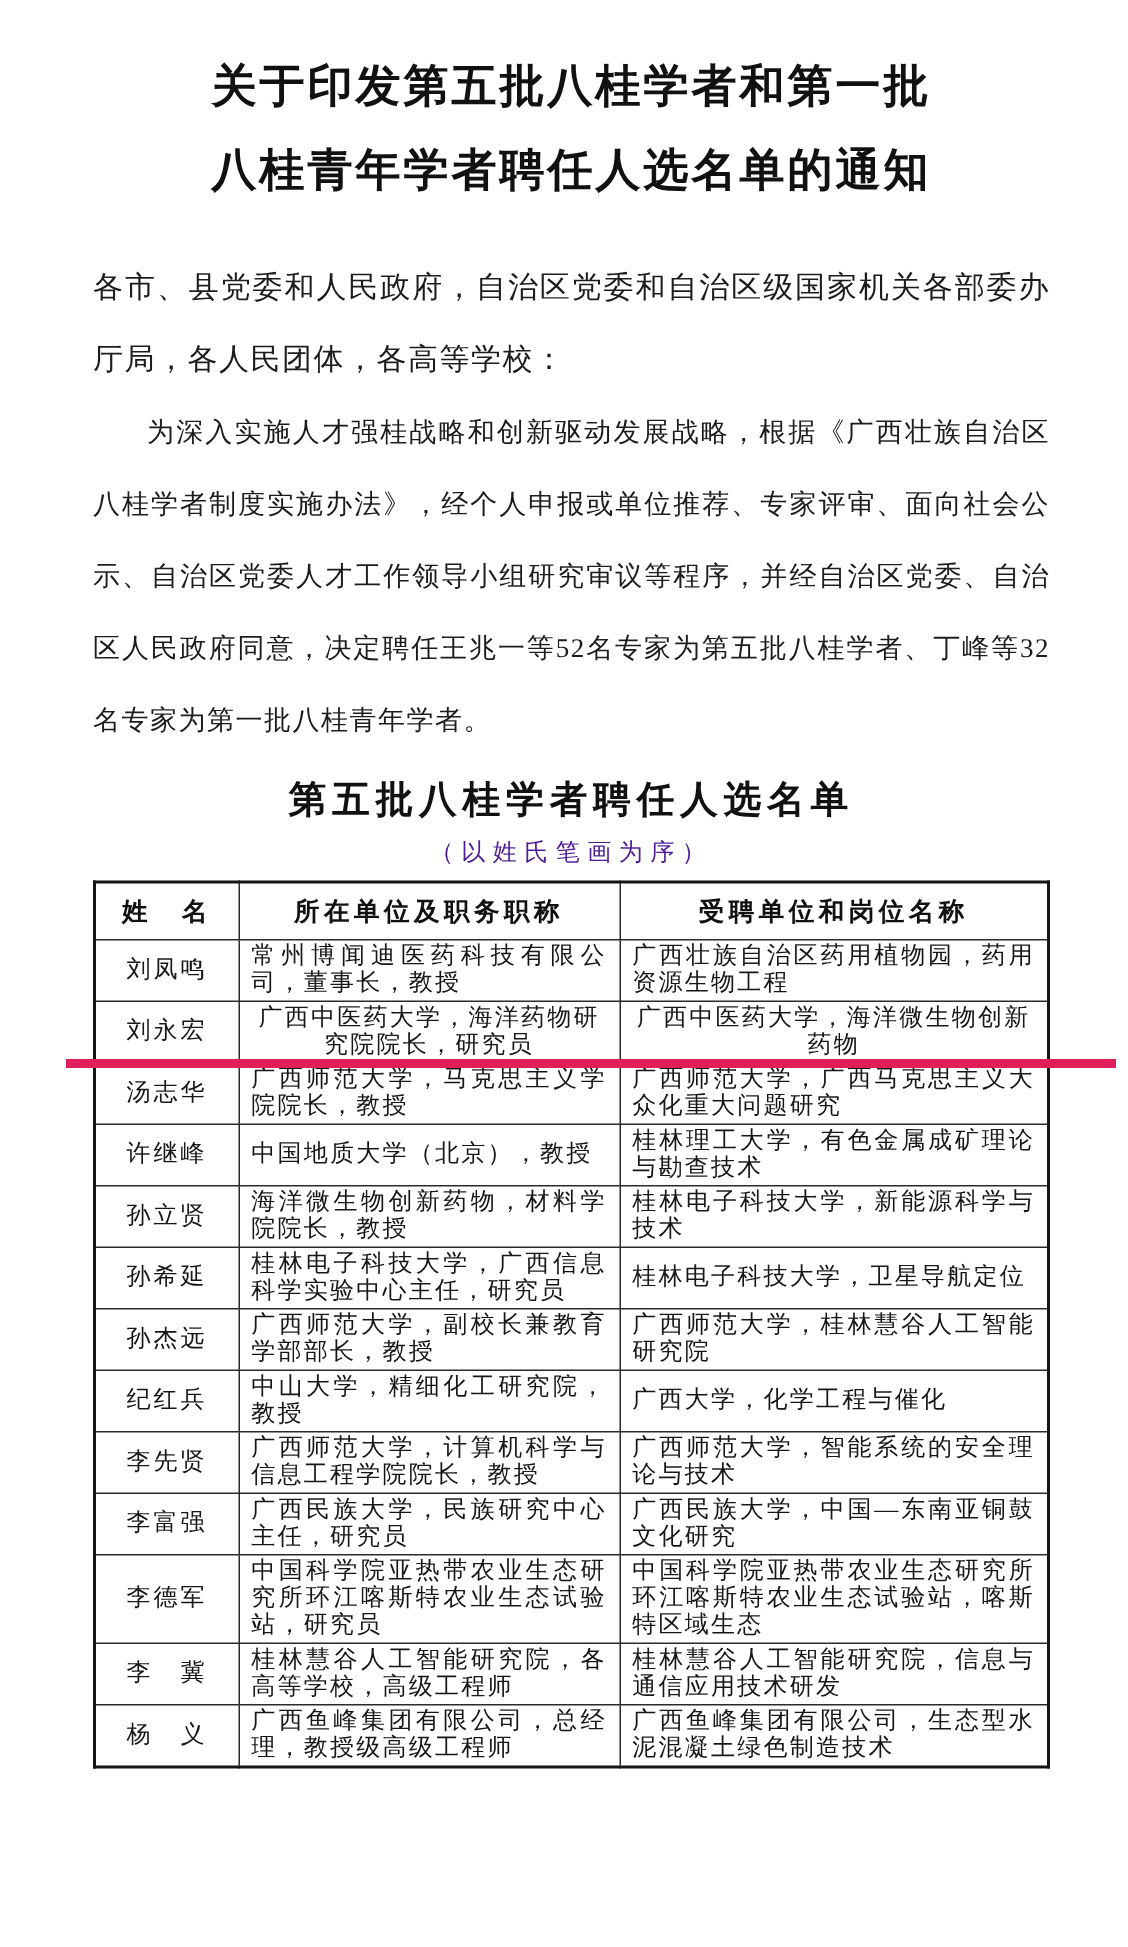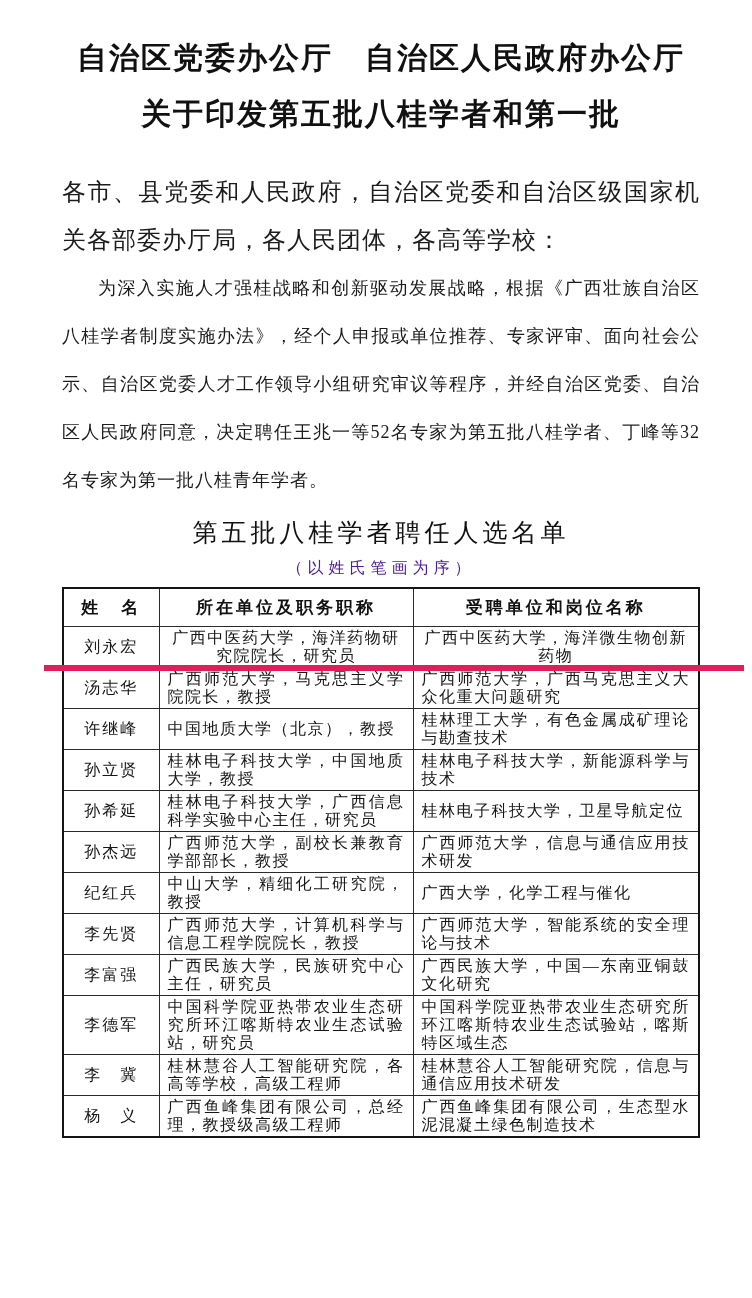--- a/index.html
+++ b/index.html
@@ -12,31 +12,31 @@
   }
   .page { width: 752px; height: 1298px; padding: 30px 52px 10px 62px; }
 
   .doc-title { text-align: center; }
   .doc-title-line {
     font-size: 30px; line-height: 56px; font-weight: 700;
     letter-spacing: 2px; white-space: nowrap; color: #111;
   }
 
   .salutation {
-    margin: 26px 0 0 0; font-size: 24px; line-height: 48px;
+    margin: 26px 0 0 0; font-size: 20px; line-height: 48px;
     text-align: justify; text-justify: inter-character; letter-spacing: 1px;
   }
   .body-para {
     margin: 0; font-size: 18px; line-height: 48px; text-indent: 2em;
     text-align: justify; text-justify: inter-character; letter-spacing: 1px;
   }
 
   .roster-title {
     margin: 12px 0 0 0; text-align: center;
-    font-size: 25px; font-weight: 400; letter-spacing: 4px; color: #111;
+    font-size: 25px; font-weight: 700; letter-spacing: 4px; color: #111;
   }
   .roster-subtitle {
     margin: 9px 0 8px 0; text-align: center;
     font-size: 16px; letter-spacing: 5px; color: #4c1d95;
   }
 
   .roster-table {
     border-collapse: collapse; table-layout: fixed;
     width: 636px; margin: 0 auto 0 0;
     border: 2px solid #151515;
@@ -62,22 +62,22 @@
     width: 700px; height: 6px; background: var(--highlight);
     z-index: 5; pointer-events: none;
   }
 </style>
 </head>
 <body>
 
 <div class="page">
 
   <div class="doc-title">
-    <div class="doc-title-line">自治区党委办公厅　自治区人民政府办公厅</div>
     <div class="doc-title-line">关于印发第五批八桂学者和第一批</div>
+    <div class="doc-title-line">八桂青年学者聘任人选名单的通知</div>
   </div>
 
   <p class="salutation">各市、县党委和人民政府，自治区党委和自治区级国家机关各部委办厅局，各人民团体，各高等学校：</p>
 
   <p class="body-para">为深入实施人才强桂战略和创新驱动发展战略，根据《广西壮族自治区八桂学者制度实施办法》，经个人申报或单位推荐、专家评审、面向社会公示、自治区党委人才工作领导小组研究审议等程序，并经自治区党委、自治区人民政府同意，决定聘任王兆一等52名专家为第五批八桂学者、丁峰等32名专家为第一批八桂青年学者。</p>
 
   <h2 class="roster-title">第五批八桂学者聘任人选名单</h2>
   <div class="roster-subtitle">（以姓氏笔画为序）</div>
 
   <table class="roster-table">
@@ -87,49 +87,54 @@
       <col class="col-appoint">
     </colgroup>
     <thead>
       <tr>
         <th>姓　名</th>
         <th>所在单位及职务职称</th>
         <th>受聘单位和岗位名称</th>
       </tr>
     </thead>
     <tbody id="roster-body">
+        <tr>
+          <td class="name-col">刘凤鸣</td>
+          <td>常州博闻迪医药科技有限公司，董事长，教授</td>
+          <td>广西壮族自治区药用植物园，药用资源生物工程</td>
+        </tr>
         <tr class="highlight">
           <td class="name-col">刘永宏</td>
           <td>广西中医药大学，海洋药物研究院院长，研究员</td>
           <td>广西中医药大学，海洋微生物创新药物</td>
         </tr>
         <tr>
           <td class="name-col">汤志华</td>
           <td>广西师范大学，马克思主义学院院长，教授</td>
           <td>广西师范大学，广西马克思主义大众化重大问题研究</td>
         </tr>
         <tr>
           <td class="name-col">许继峰</td>
           <td>中国地质大学（北京），教授</td>
           <td>桂林理工大学，有色金属成矿理论与勘查技术</td>
         </tr>
         <tr>
           <td class="name-col">孙立贤</td>
-          <td>桂林电子科技大学，中国地质大学，教授</td>
+          <td>海洋微生物创新药物，材料学院院长，教授</td>
           <td>桂林电子科技大学，新能源科学与技术</td>
         </tr>
         <tr>
           <td class="name-col">孙希延</td>
           <td>桂林电子科技大学，广西信息科学实验中心主任，研究员</td>
           <td>桂林电子科技大学，卫星导航定位</td>
         </tr>
         <tr>
           <td class="name-col">孙杰远</td>
           <td>广西师范大学，副校长兼教育学部部长，教授</td>
-          <td>广西师范大学，信息与通信应用技术研发</td>
+          <td>广西师范大学，桂林慧谷人工智能研究院</td>
         </tr>
         <tr>
           <td class="name-col">纪红兵</td>
           <td>中山大学，精细化工研究院，教授</td>
           <td>广西大学，化学工程与催化</td>
         </tr>
         <tr>
           <td class="name-col">李先贤</td>
           <td>广西师范大学，计算机科学与信息工程学院院长，教授</td>
           <td>广西师范大学，智能系统的安全理论与技术</td>

